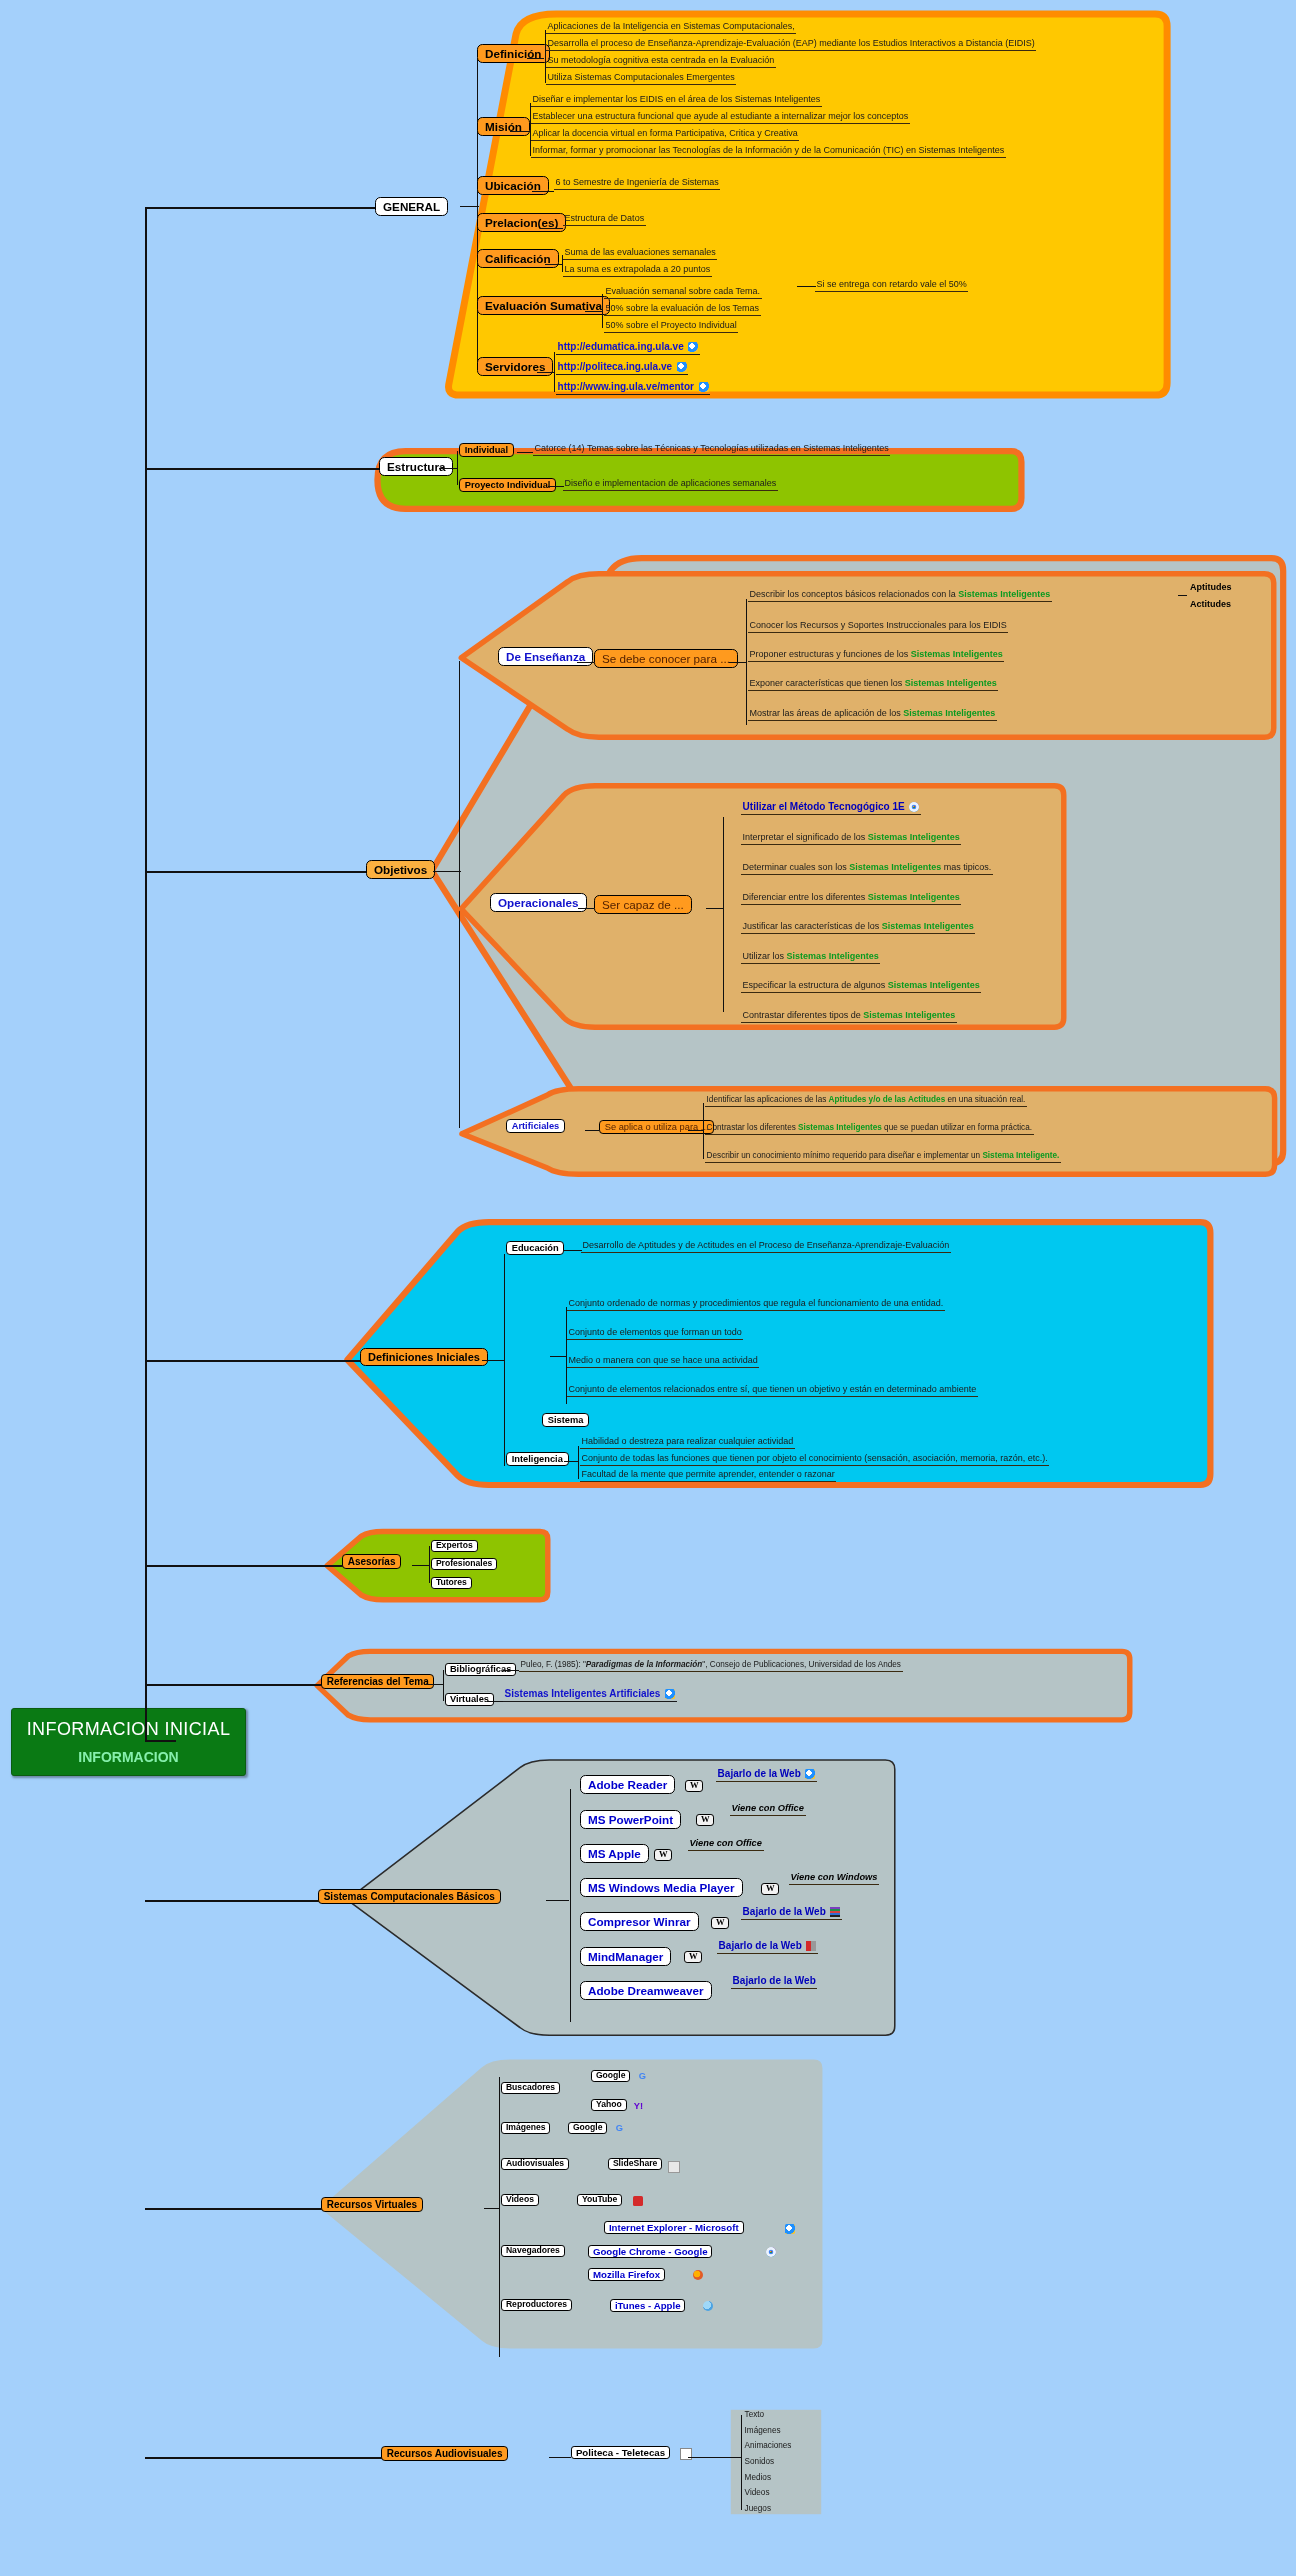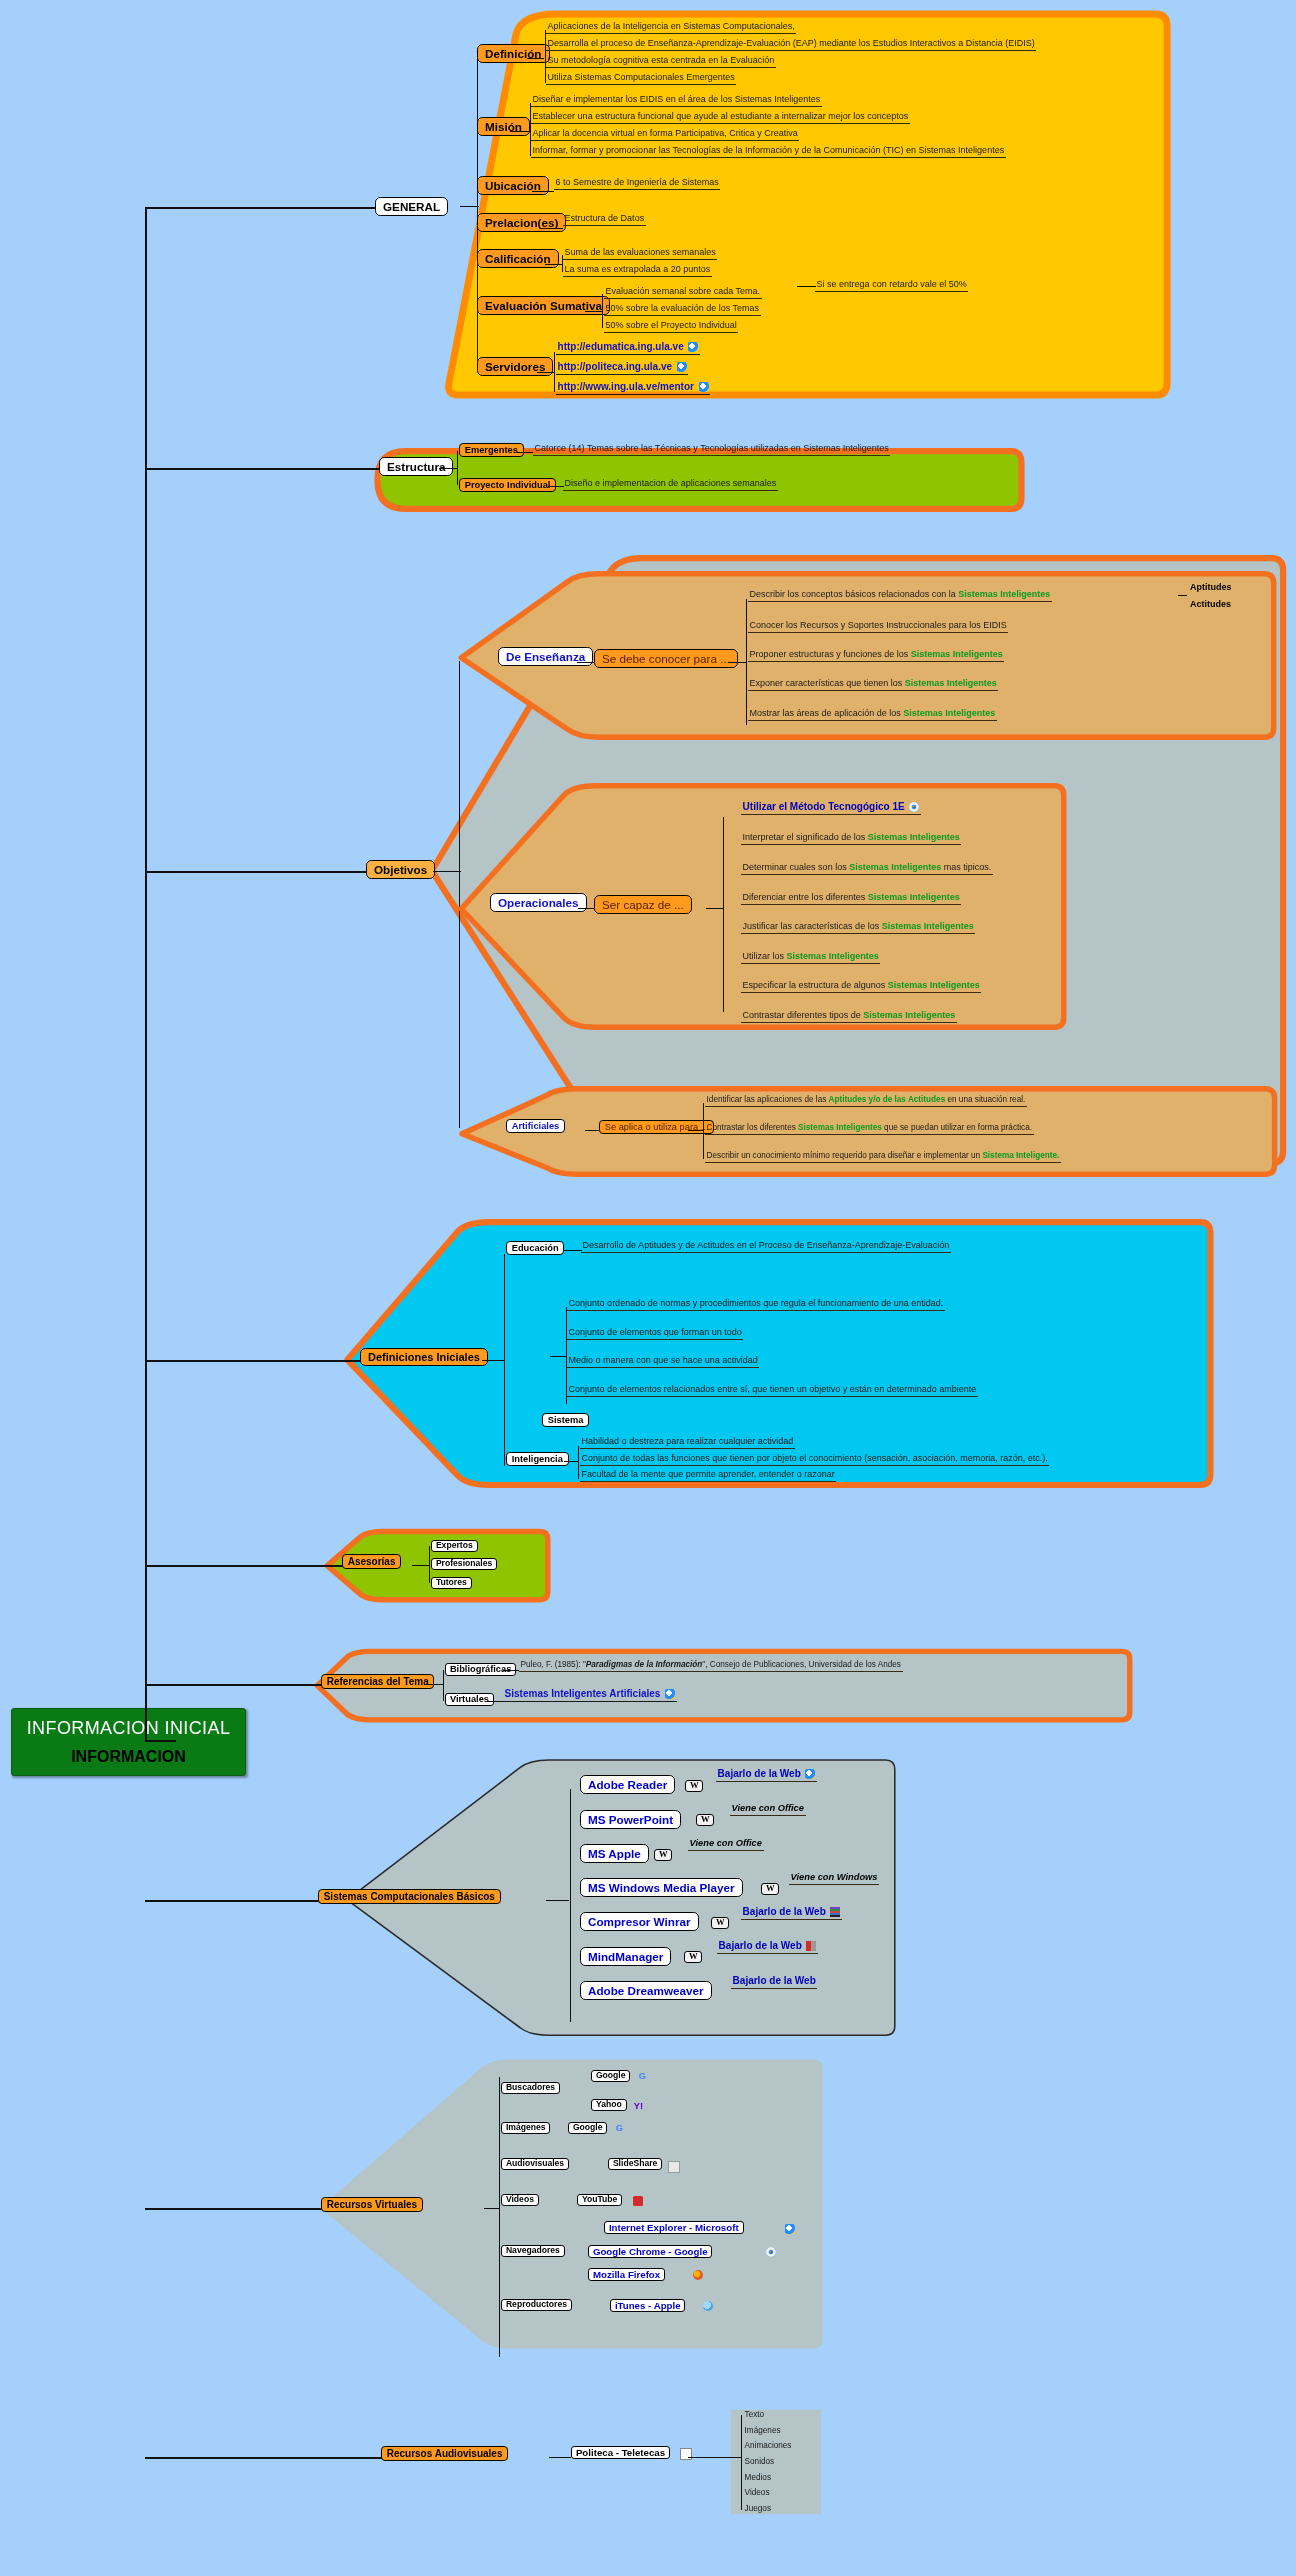--- a/index.html
+++ b/index.html
@@ -51,21 +51,21 @@
   .trunk{position:absolute;background:#111;width:2px;}
 
   
   #root{
     position:absolute;left:11px;top:1708px;width:233px;height:66px;
     background:#0a7a14;border:1.6px solid #0a5c10;border-radius:3.1px;
     display:flex;flex-direction:column;align-items:center;justify-content:center;
     box-shadow:1.6px 1.6px 2.3px rgba(0,0,0,.35);
   }
   #root .t1{color:#fff;font-size:18px;letter-spacing:0.4px;}
-  #root .t2{color:#000000;font-size:16px;font-weight:bold;margin-top:9px;}
+  #root .t2{color:#86efac;font-size:14px;font-weight:bold;margin-top:9px;}
 
   .ico{display:inline-block;width:10px;height:10px;margin-left:4.7px;vertical-align:-1.6px;}
   .ico.ie{background:radial-gradient(circle at 40% 40%,#fff 0 30%,#1e90ff 32% 70%,#f4c430 72% 100%);border-radius:1.6px;}
   .ico.chrome{border-radius:50%;background:conic-gradient(#d93025 0 33%,#1e8e3e 33% 66%,#fbbc04 66% 100%);
      box-shadow:inset 0 0 0 2.7px rgba(255,255,255,.9), inset 0 0 0 3.9px #4285f4;}
   .ico.winrar{background:linear-gradient(#7b3fbf 0 20%,#1f8f4e 20% 40%,#d84040 40% 60%,#2d6fd6 60% 80%,#222 80% 100%);}
   .ico.mm{background:linear-gradient(90deg,#d42a2a 0 48%,#999 48% 100%);}
   .ico.g{font:bold 9.3px "Liberation Sans",sans-serif;}
 </style>
 </head>
@@ -167,21 +167,21 @@
     </svg>
   </div>
   <div class="ln h" style="left:145px;top:468px;width:237px;height:1.7px;"></div>
   <div class="node" style="left:379px;top:457px;">
     <span class="pill white">Estructura</span>
   </div>
   <div class="ln h" style="left:439px;top:468px;width:18.7px;"></div>
   <div class="ln v" style="left:457px;top:451px;height:34px;"></div>
 
   <div class="node" style="left:459px;top:443px;">
-    <span class="pill orange sm">Emergentes</span>
+    <span class="pill orange sm">Individual</span>
   </div>
   <div class="ln h" style="left:517px;top:452px;width:15.6px;"></div>
   <div class="leaf" style="left:533px;top:443px;">Catorce (14) Temas sobre las Técnicas y Tecnologías utilizadas en Sistemas Inteligentes</div>
 
   <div class="node" style="left:459px;top:478px;">
     <span class="pill orange sm">Proyecto Individual</span>
   </div>
   <div class="ln h" style="left:548px;top:486px;width:15.6px;"></div>
   <div class="leaf" style="left:563px;top:478px;">Diseño e implementacion de aplicaciones semanales</div>
 

